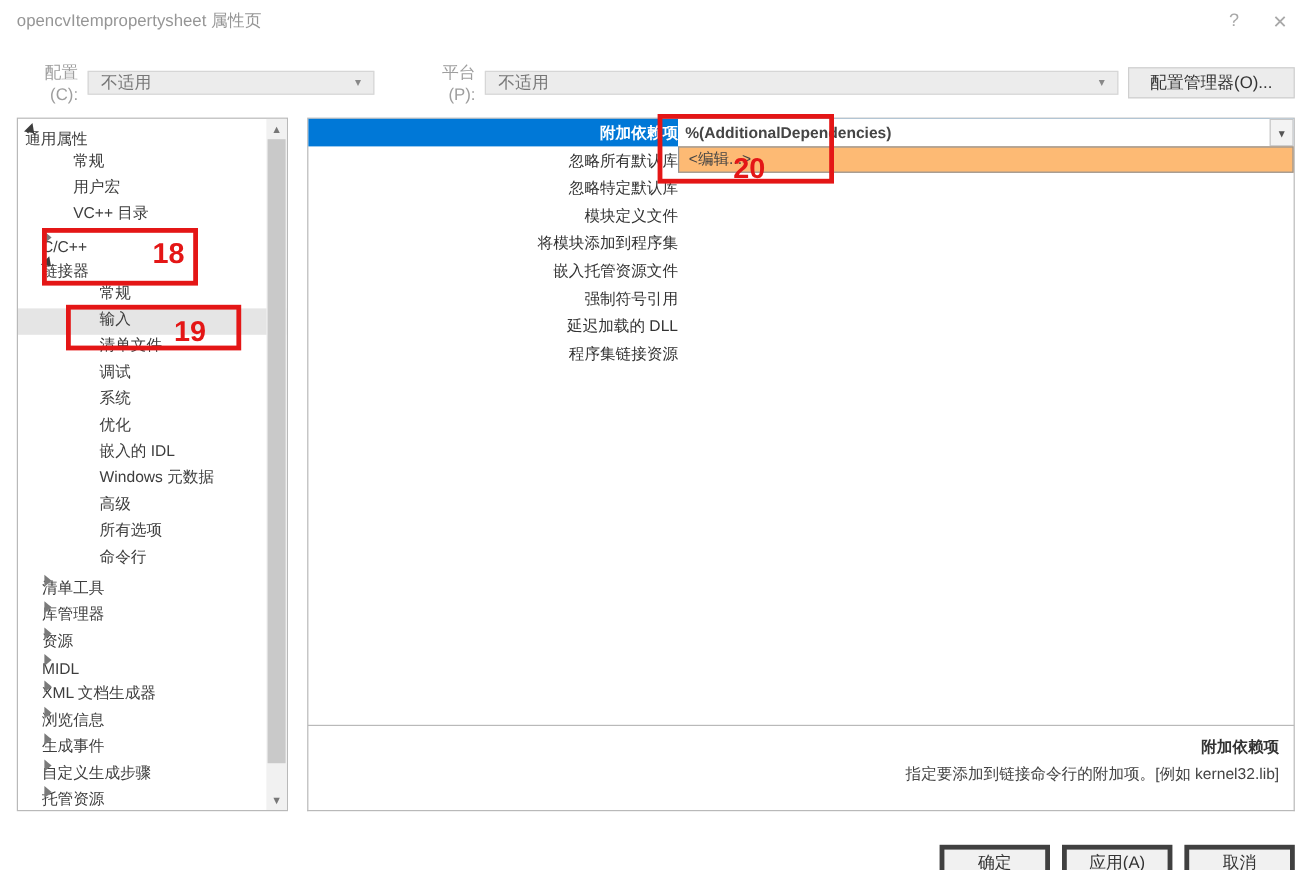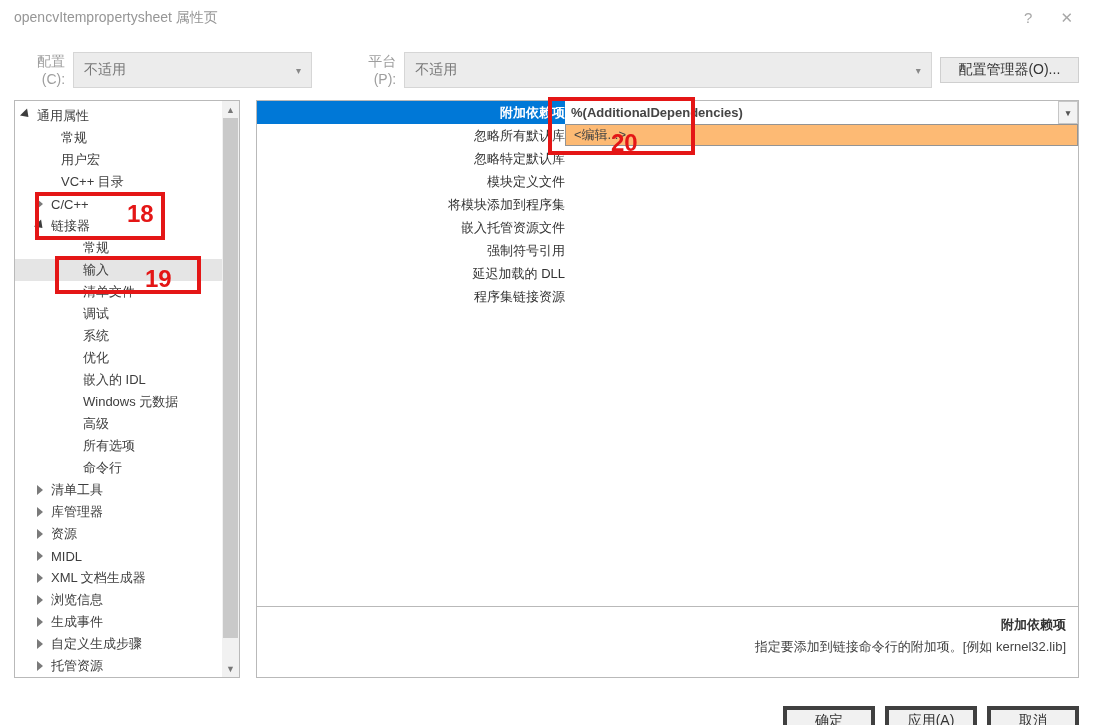--- a/index.html
+++ b/index.html
@@ -25,21 +25,21 @@
   .titlebar-icons span { color: #a8a8a8; font-size: 15px; }
 
   .toolbar {
     display: flex;
     align-items: center;
     padding: 16px 14px 12px 14px;
     gap: 8px;
   }
   .toolbar-label { color: #9e9e9e; font-size: 14px; text-align: right; }
   .combo {
-    height: 36px;
+    height: 20px;
     background: #ececec;
     border: 1px solid #d6d6d6;
     display: flex;
     align-items: center;
     padding: 0 10px;
     color: #777;
     position: relative;
     font-size: 14px;
   }
   .combo .chev {
@@ -84,26 +84,26 @@
     display: flex; flex-direction: column;
     align-items: center;
   }
   .tree-scroll .sbtn { height: 17px; width: 100%; display:flex;align-items:center;justify-content:center;color:#777;font-size:9px;}
   .tree-scroll .thumb { margin-top: 0; width: 15px; height: 520px; background: #c9c9c9; }
   .tree {
     padding: 4px 0;
   }
   .tree-row {
     display: flex;
-    align-items: center;
     height: 22px;
     padding-left: 6px;
     color: #3d3d3d;
     white-space: nowrap;
     position: relative;
+    flex-direction: column;
   }
   .tree-row.selected { background: #e5e5e5; }
   .ind1 { padding-left: 6px; }
   .ind3 { padding-left: 46px; }
   .ind2t { padding-left: 20px; }
   .expander { display:inline-block; width:14px; height:14px; position:relative; margin-right:2px;}
   .expander.closed::before{
     content:""; position:absolute; left:2px; top:2px;
     border-top:5px solid transparent; border-bottom:5px solid transparent;
     border-left:6px solid #7a7a7a;

